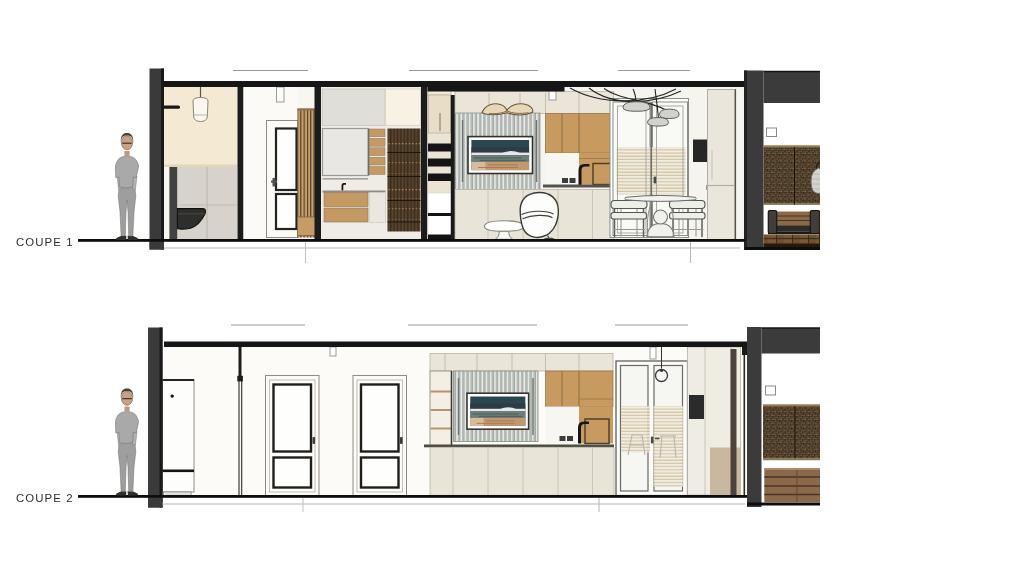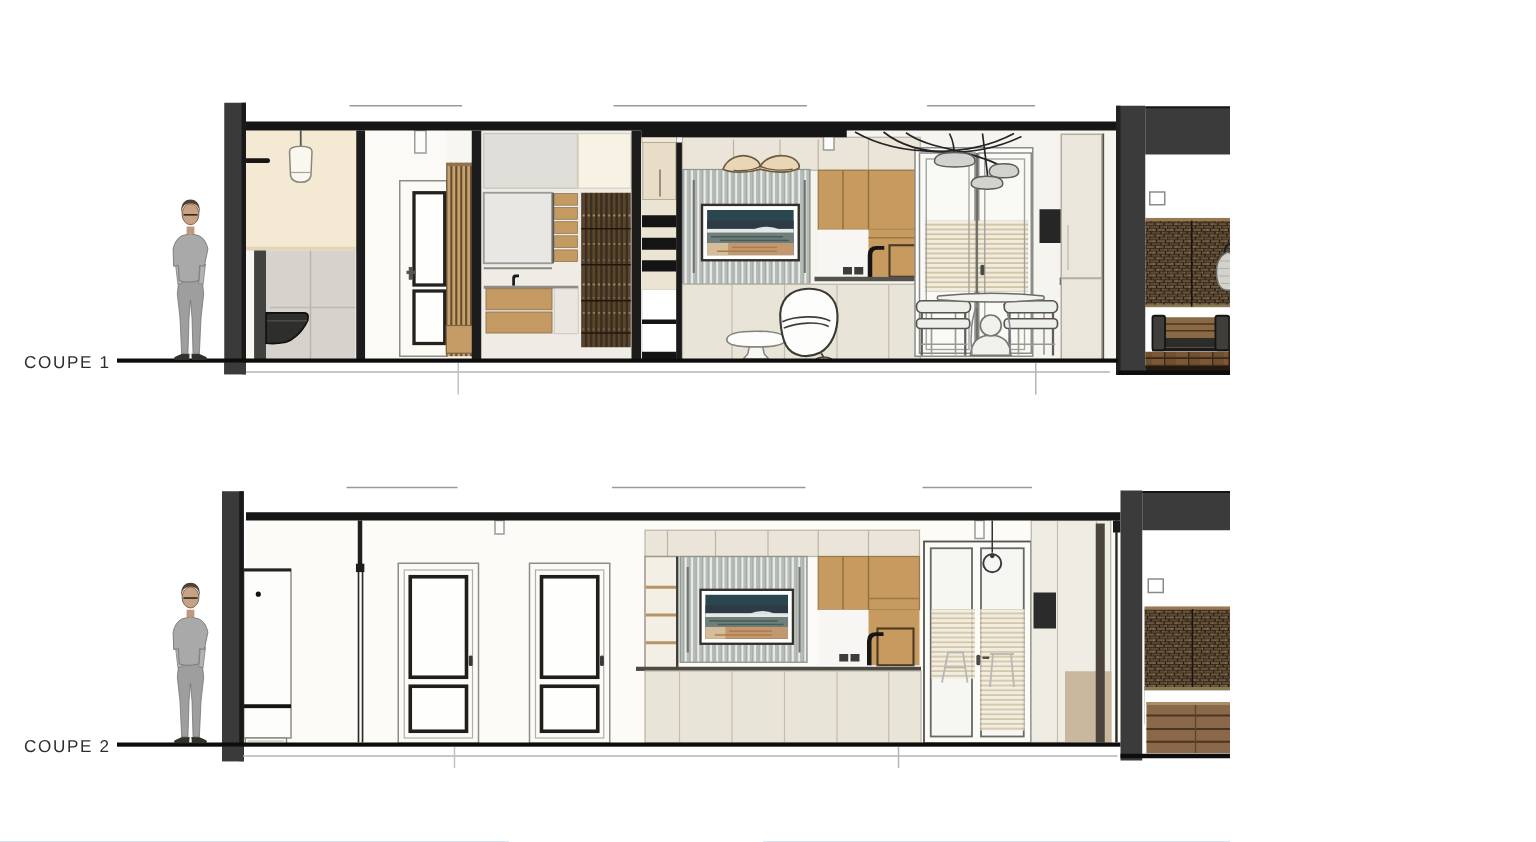--- a/index.html
+++ b/index.html
@@ -1,16 +1,16 @@
 <!DOCTYPE html>
 <html><head>
 <meta charset="utf-8">
 <style>
   html,body{margin:0;padding:0;background:#ffffff;}
-  #page{width:820px;height:561px;position:relative;overflow:hidden;background:#3b82f6;}
+  #page{width:820px;height:561px;position:relative;overflow:hidden;background:#5eead4;}
   svg{display:block;}
 </style>
 </head>
 <body>
 <div id="page">
 <svg width="1024" height="561" viewBox="0 0 1024 561" xmlns="http://www.w3.org/2000/svg">
 <defs>
   <pattern id="stripe" width="4.2" height="10" patternUnits="userSpaceOnUse">
     <rect width="4.2" height="10" fill="#e9ebe8"></rect>
     <rect x="0" width="2" height="10" fill="#b5bbb7"></rect>

